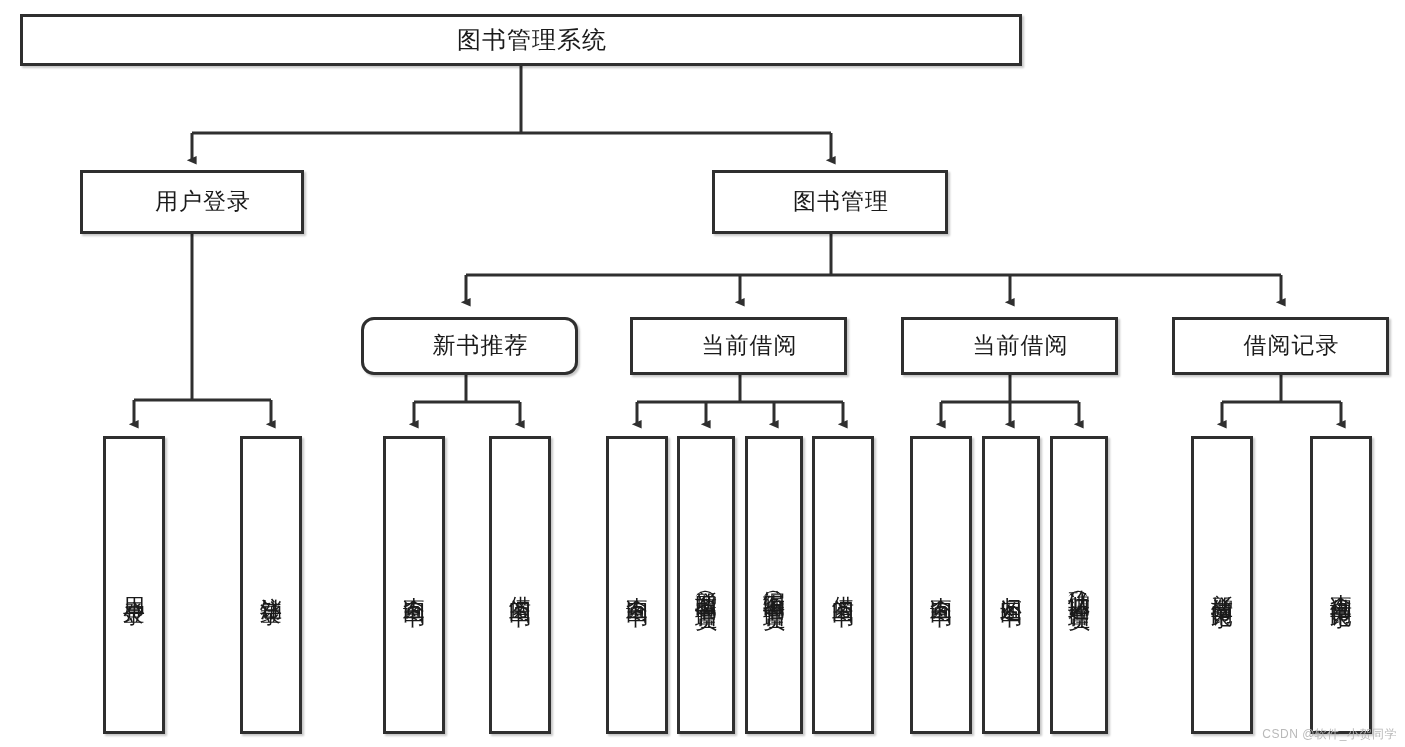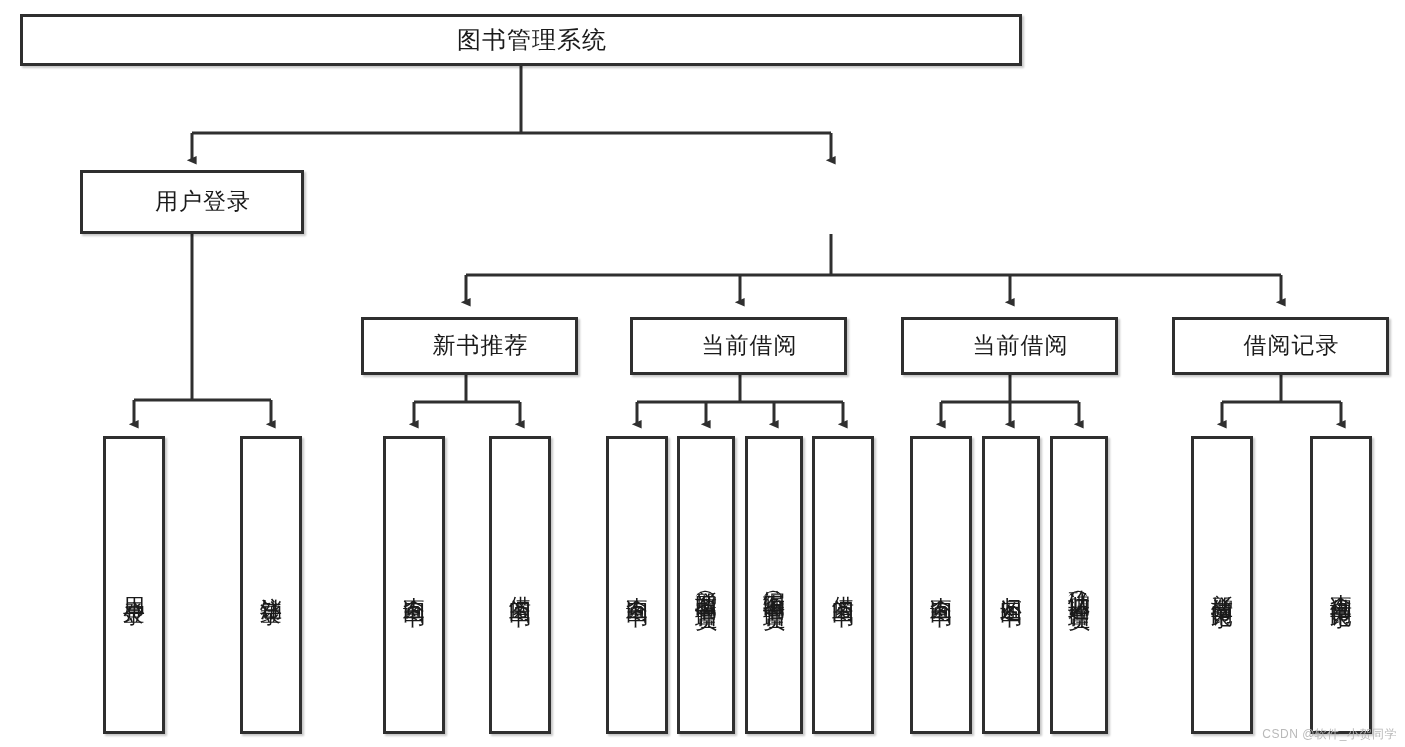--- a/index.html
+++ b/index.html
@@ -127,22 +127,25 @@
     </g>
   </svg>
 
   <div class="node title" style="left:20px; top:14px; width:1002px; height:52px;">
     <span class="label">图书管理系统</span>
   </div>
 
   <div class="node" style="left:80px; top:170px; width:224px; height:64px;">
     <span class="label">用户登录</span>
   </div>
-
-  <div class="node" style="left:361px; top:317px; width:217px; height:58px;">
+  <div class="node" style="left:712px; top:170px; width:236px; height:64px;">
+    <span class="label">图书管理</span>
+  </div>
+
+  <div class="node" style="left:361px; top:317px; width:217px; height:58px;border-radius:13px;">
     <span class="label">新书推荐</span>
   </div>
   <div class="node" style="left:630px; top:317px; width:217px; height:58px;">
     <span class="label">当前借阅</span>
   </div>
   <div class="node" style="left:1172px; top:317px; width:217px; height:58px;">
     <span class="label">借阅记录</span>
   </div>
   <div class="node" style="left:901px; top:317px; width:217px; height:58px;">
     <span class="label">当前借阅</span>

